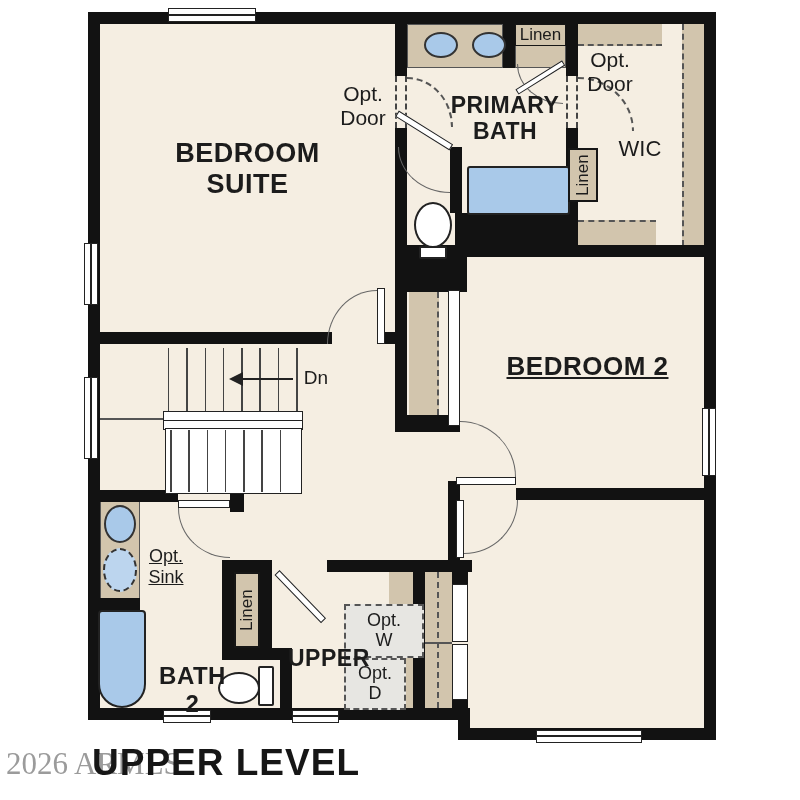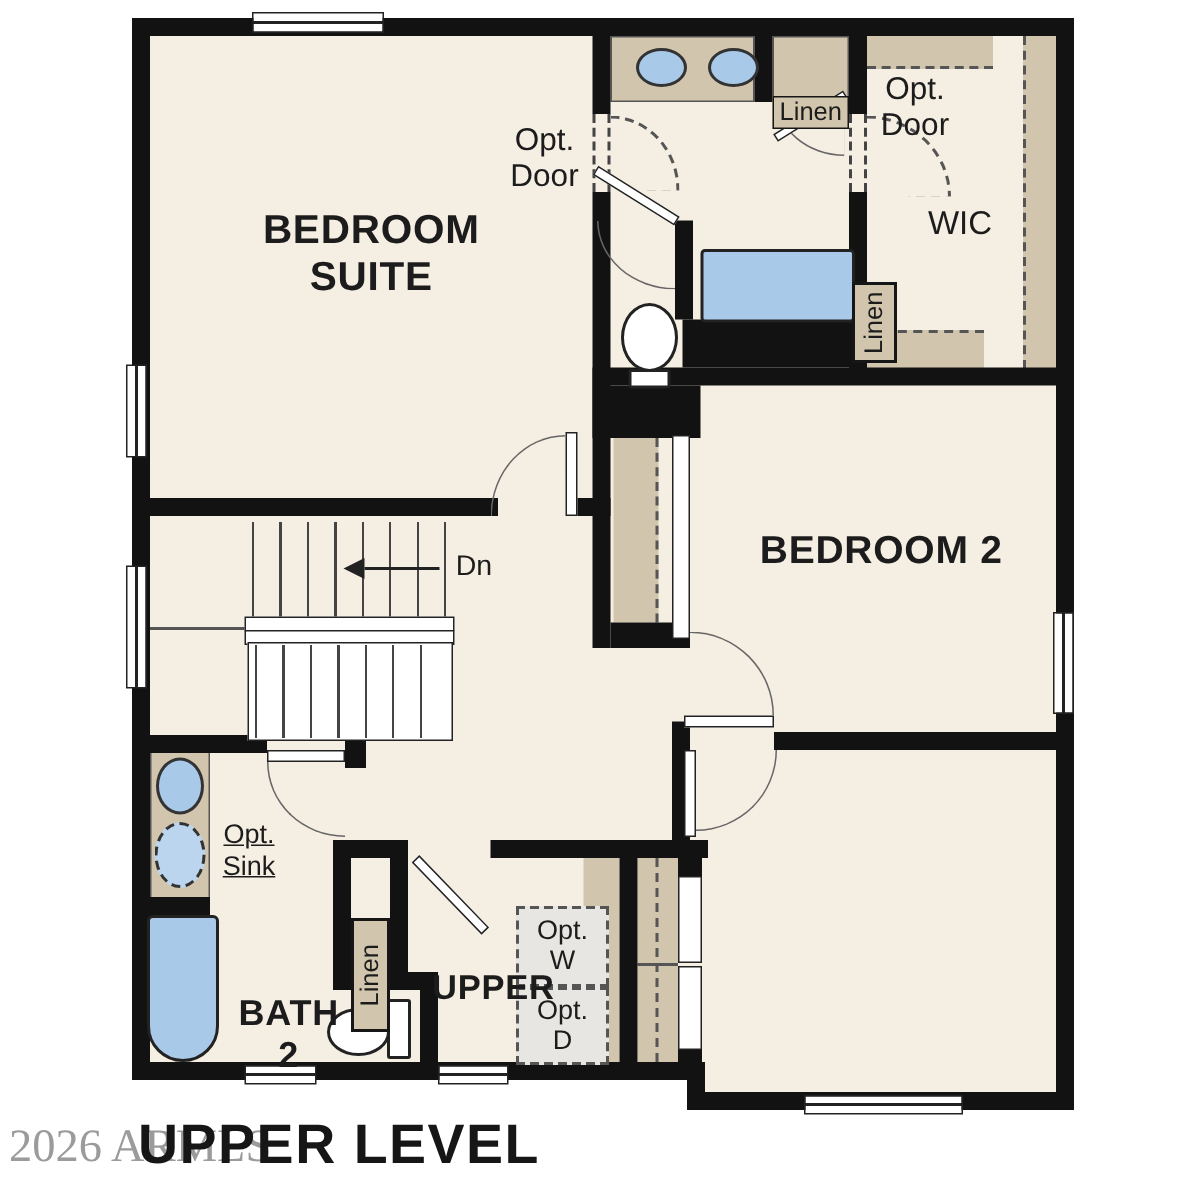--- a/index.html
+++ b/index.html
@@ -17,21 +17,21 @@
   .win-h{position:absolute;border:1.5px solid #222;
          background:linear-gradient(to bottom,#fff 40%,#222 40%,#222 58%,#fff 58%);}
   .win-v{position:absolute;border:1.5px solid #222;
          background:linear-gradient(to right,#fff 40%,#222 40%,#222 58%,#fff 58%);}
   .treads{position:absolute;background:repeating-linear-gradient(to right,#444 0 1.5px,transparent 1.5px 18.3px);}
   .lbl{position:absolute;color:#1c1c1c;text-align:center;line-height:1.15;}
   .room-lbl{font-weight:bold;font-size:26px;letter-spacing:.5px;}
   .ann{font-size:21px;}
   .vert{writing-mode:vertical-rl;transform:rotate(180deg);text-align:center;}
   .tanbox{position:absolute;background:#d2c5ad;border:2px solid #161616;
-          display:flex;align-items:center;justify-content:center;font-size:17px;color:#1c1c1c;margin-top:40px;}
+          display:flex;align-items:center;justify-content:center;font-size:17px;color:#1c1c1c;}
   .optbox{position:absolute;background:#e7e6e2;border:2px dashed #555;
           display:flex;align-items:center;justify-content:center;text-align:center;
           font-size:18px;color:#1c1c1c;line-height:1.1;}
   .ellipse{position:absolute;border-radius:50%;}
   .dash-open{position:absolute;background:#f5eee2;border-left:2px dashed #444;border-right:2px dashed #444;}
 </style>
 </head>
 <body>
 
 <div id="canvas">
@@ -130,21 +130,21 @@
   <div class="ellipse blue" style="left:104px;top:505px;width:32px;height:38px;border:2px solid #333;"></div>
   <div class="ellipse" style="left:103px;top:548px;width:34px;height:44px;background:#bcd5ee;border:2px dashed #333;"></div>
   <div class="wall" style="left:100px;top:598px;width:40px;height:14px;"></div>
   <div class="blue" style="left:98px;top:610px;width:48px;height:98px;border:2px solid #222;border-radius:4px 4px 24px 24px;"></div>
   <div class="ellipse" style="left:218px;top:672px;width:42px;height:32px;background:#fff;border:2px solid #222;"></div>
   <div class="abs" style="left:258px;top:666px;width:16px;height:40px;background:#fff;border:2px solid #222;border-radius:2px;"></div>
 
   <div class="white-leaf" style="left:452px;top:584px;width:16px;height:58px;"></div>
   <div class="white-leaf" style="left:452px;top:644px;width:16px;height:56px;"></div>
 
-  <div class="optbox" style="left:344px;top:604px;width:62px;height:54px;">
+  <div class="optbox" style="left:344px;top:604px;width:80px;height:54px;">
       <span style="width:42px;">Opt. W</span>
     </div>
   <div class="optbox" style="left:344px;top:658px;width:62px;height:52px;">
       <span style="width:42px;">Opt. D</span>
     </div>
 
   <div class="tanbox" style="left:515px;top:24px;width:51px;height:22px;border-width:1px;">
       <span>Linen</span>
     </div>
   <div class="tanbox vert" style="left:568px;top:148px;width:30px;height:54px;">
@@ -156,22 +156,23 @@
 
   <div class="win-h" style="left:168px;top:8px;width:88px;height:14px;"></div>
   <div class="win-v" style="left:84px;top:243px;width:14px;height:62px;"></div>
   <div class="win-v" style="left:84px;top:377px;width:14px;height:82px;"></div>
   <div class="win-v" style="left:702px;top:408px;width:14px;height:68px;"></div>
   <div class="win-h" style="left:163px;top:710px;width:48px;height:13px;"></div>
   <div class="win-h" style="left:292px;top:710px;width:47px;height:13px;"></div>
   <div class="win-h" style="left:536px;top:730px;width:106px;height:13px;"></div>
 
   <div class="lbl room-lbl" style="left:150px;top:138px;width:195px;font-size:27px;">BEDROOM SUITE</div>
+  <div class="lbl room-lbl" style="left:440px;top:92px;width:130px;font-size:23px;">PRIMARY BATH</div>
   <div class="lbl" style="left:610px;top:136px;width:60px;font-size:22px;">WIC</div>
-  <div class="lbl room-lbl" style="left:495px;top:352px;width:185px;">BEDROOM 2</div>
+  <div class="lbl room-lbl" style="left:495px;top:352px;width:185px;text-decoration:underline;">BEDROOM 2</div>
   <div class="lbl room-lbl" style="left:155px;top:662px;width:75px;font-size:24px;">BATH 2</div>
   <div class="lbl room-lbl" style="left:288px;top:645px;width:70px;font-size:23px;">UPPER</div>
 
   <div class="lbl ann" style="left:334px;top:82px;width:58px;">Opt. Door</div>
   <div class="lbl ann" style="left:578px;top:48px;width:64px;">Opt. Door</div>
   <div class="lbl ann" style="left:136px;top:546px;width:60px;font-size:18px;text-decoration:underline;">Opt. Sink</div>
   <div class="lbl ann" style="left:298px;top:367px;width:36px;font-size:19px;">Dn</div>
 
   <div class="abs" style="left:6px;top:746px;font-family:'Liberation Serif',serif;font-size:31px;color:#9b9b9b;">2026 ARMLS</div>
   <div class="abs" style="left:92px;top:742px;font-weight:bold;font-size:37px;color:#161616;letter-spacing:1px;">UPPER LEVEL</div>

